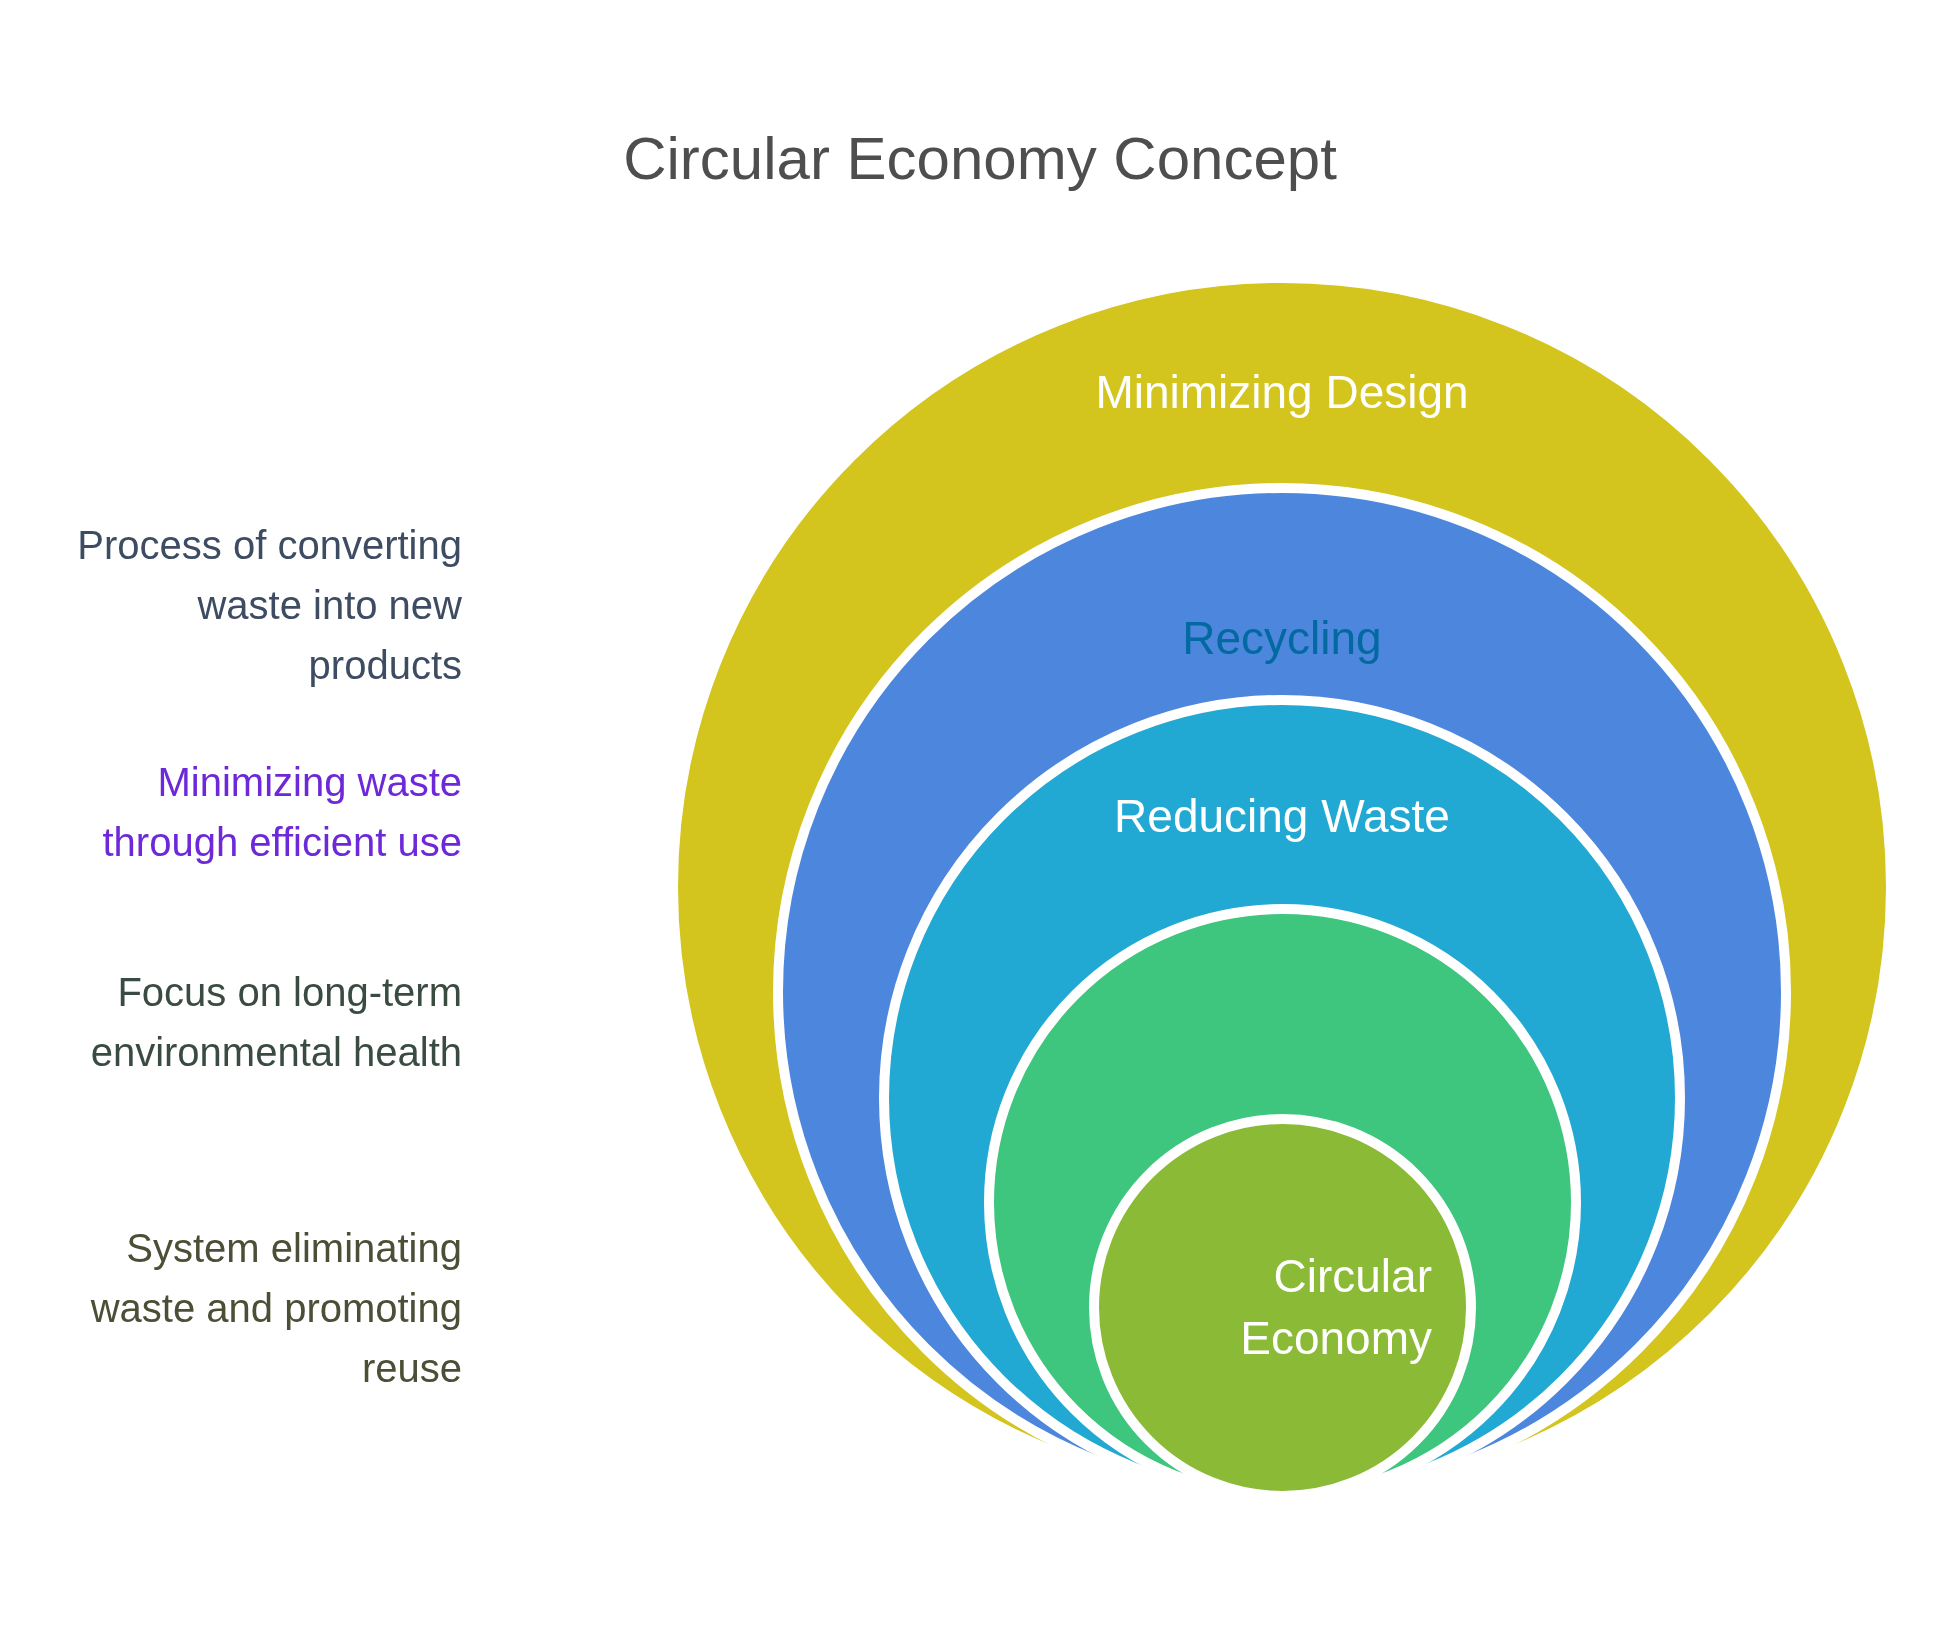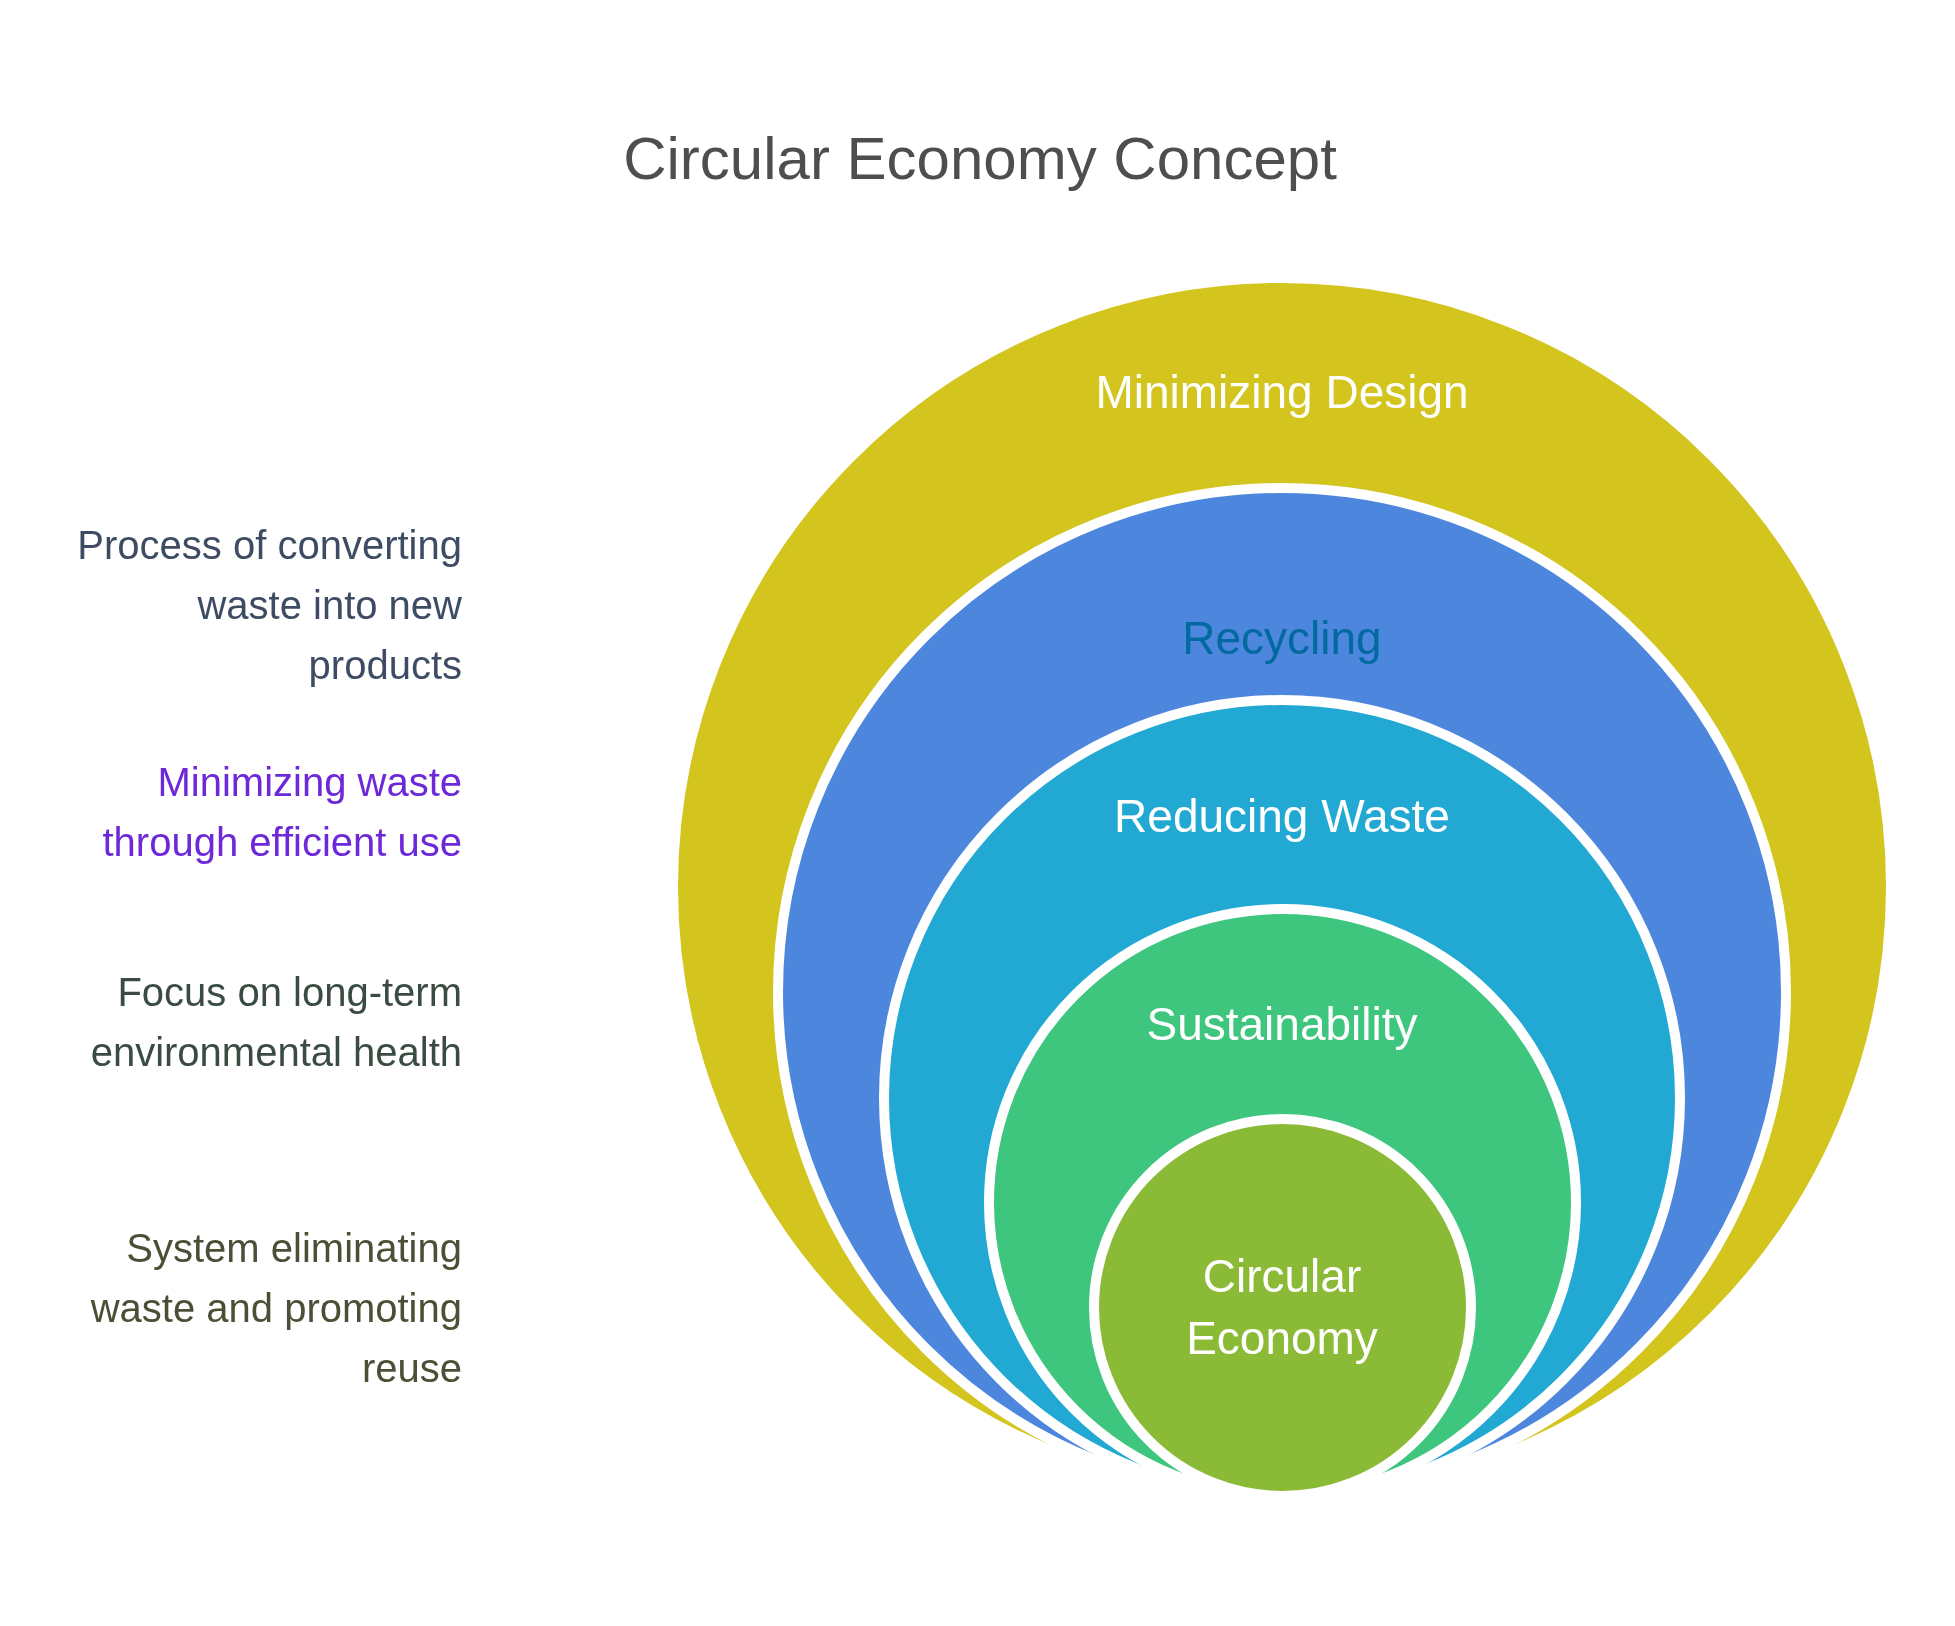--- a/index.html
+++ b/index.html
@@ -73,16 +73,15 @@
 
   <div class="ring r0" style="background-color: rgb(211, 196, 30); border-color: rgb(255, 255, 255);"></div>
   <div class="ring r1" style="background-color: rgb(77, 134, 221); border-color: rgb(255, 255, 255);"></div>
   <div class="ring r2" style="background-color: rgb(34, 169, 211); border-color: rgb(255, 255, 255);"></div>
   <div class="ring r3" style="background-color: rgb(62, 197, 126); border-color: rgb(255, 255, 255);"></div>
   <div class="ring r4" style="background-color: rgb(139, 186, 55); border-color: rgb(255, 255, 255);"></div>
 
   <div class="ring-label l0" style="color: rgb(255, 255, 255);">Minimizing Design</div>
   <div class="ring-label l1" style="color: #0369a1; margin-top: 36px;">Recycling</div>
   <div class="ring-label l2" style="color: rgb(255, 255, 255);">Reducing Waste</div>
-  <div class="ring-label l3" style="color: rgb(255, 255, 255);">Sustainability</div>
-  <div class="ring-label l4" style="color: rgb(255, 255, 255);">Circular Economy</div>
+  <div class="ring-label l4" style="color: rgb(255, 255, 255); text-align: right;">Circular Economy</div>
 
 </div>
 
 </body></html>

